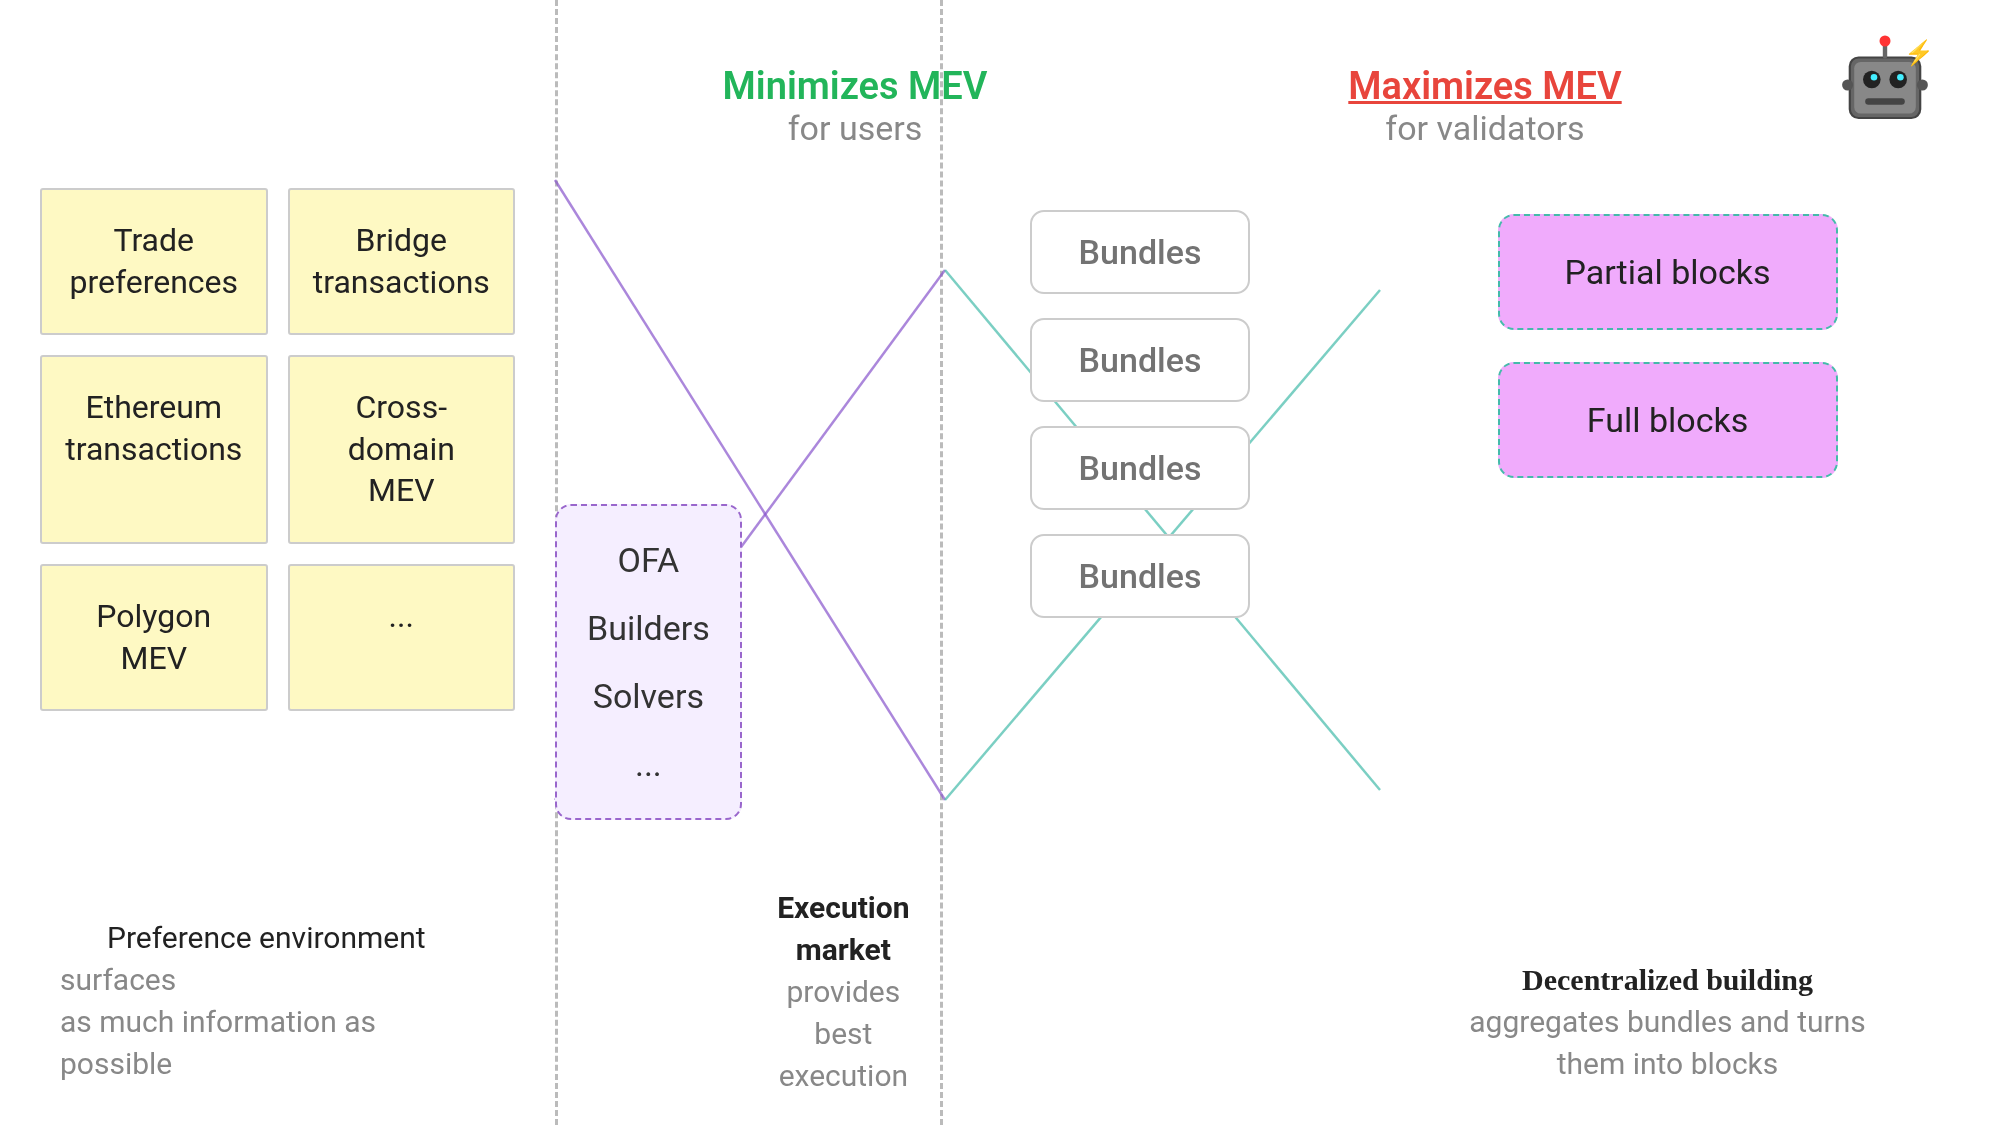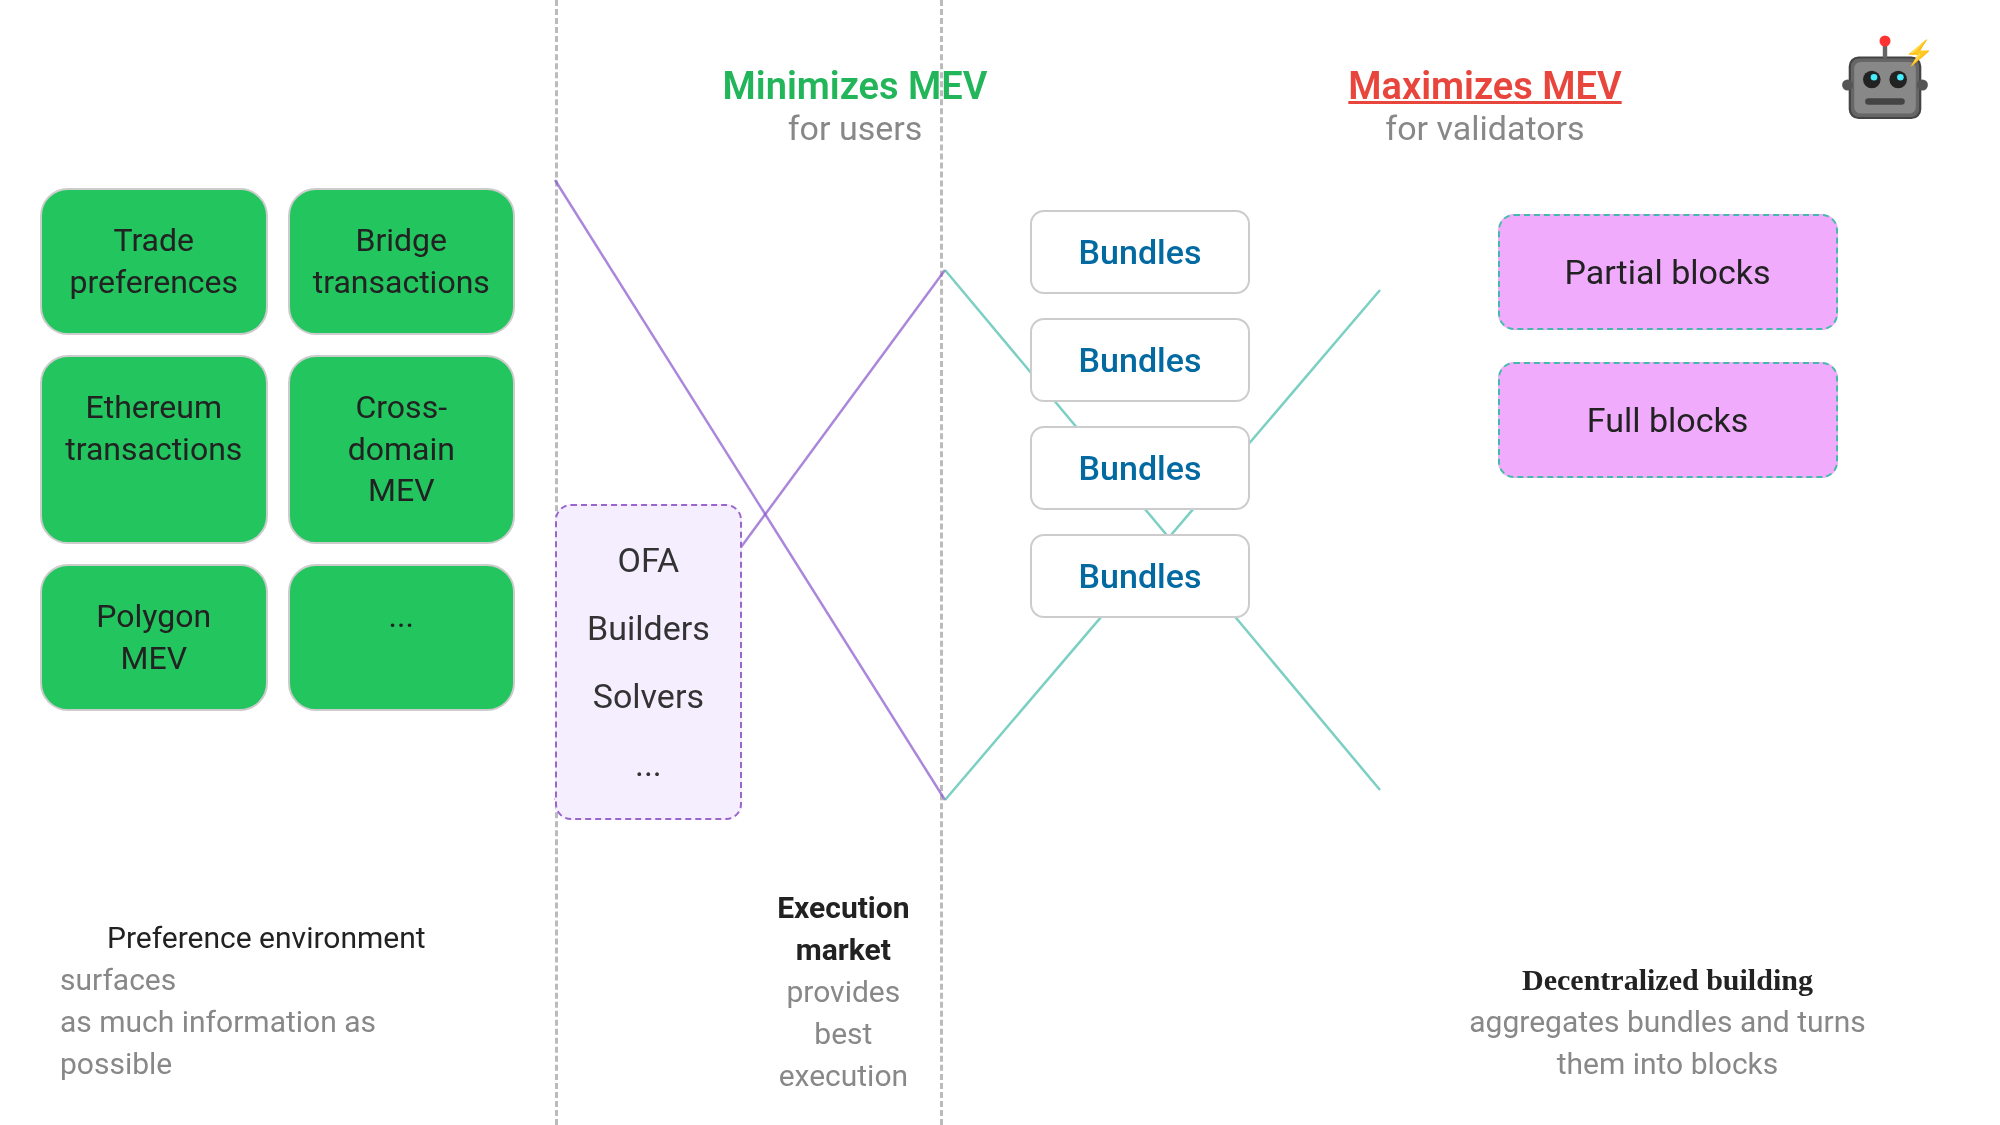--- a/index.html
+++ b/index.html
@@ -99,28 +99,28 @@
 
     .boxes-grid {
       display: grid;
       grid-template-columns: 1fr 1fr;
       gap: 20px;
       width: 100%;
     }
 
     .pref-box {
       border: 2px solid #cccccc;
-      border-radius: 28px;
+      border-radius: 3px;
       padding: 30px 20px;
       text-align: center;
       font-size: 32px;
       font-weight: 400;
       color: #222222;
       line-height: 1.3;
-      background: #22c55e;
+      background: #fef9c3;
     }
 
     .left-description {
       margin-top: auto;
       padding: 30px 20px 40px 20px;
       font-size: 30px;
       line-height: 1.4;
       color: #222222;
       text-align: left;
       width: 100%;
@@ -185,21 +185,21 @@
       position: relative;
     }
 
     .bundle-box {
       border: 2px solid #cccccc;
       border-radius: 14px;
       padding: 20px 40px;
       margin: 12px 0;
       font-size: 34px;
       font-weight: 500;
-      color: #0369a1;
+      color: #737373;
       background: #ffffff;
       min-width: 220px;
       text-align: center;
     }
 
     
     .right-section {
       flex: 1;
       display: flex;
       flex-direction: column;

